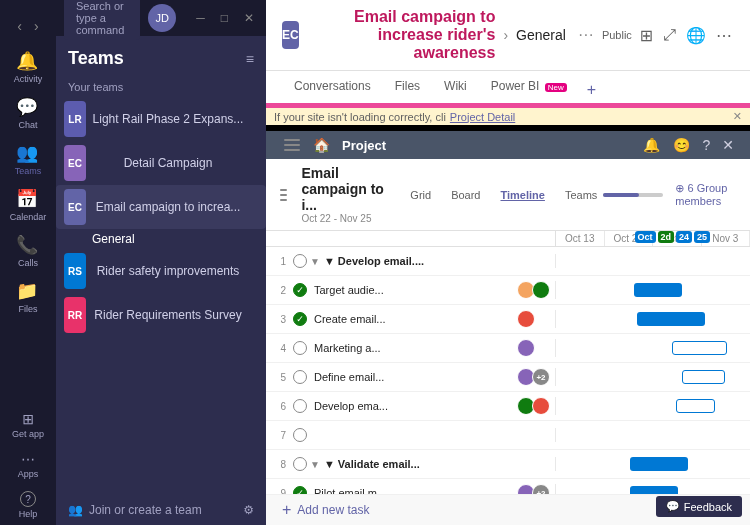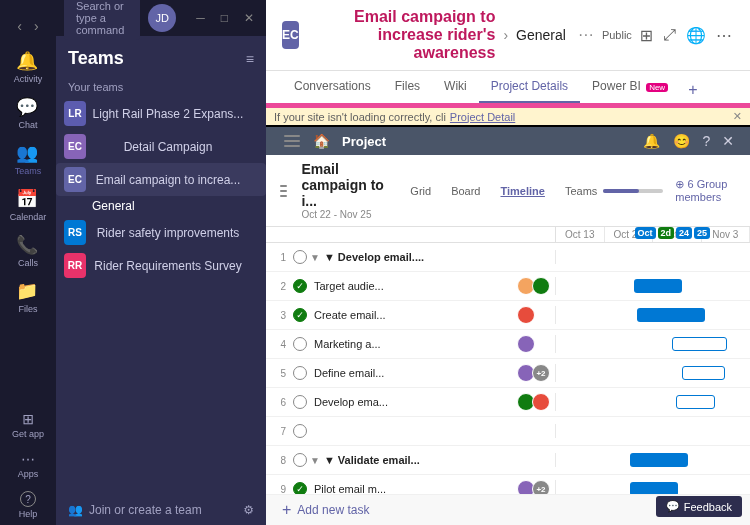--- a/index.html
+++ b/index.html
@@ -17,21 +17,21 @@
     .nav-arrow { color: #888; font-size: 14px; cursor: pointer; padding: 2px 4px; }
 
     
     .sidebar { width: 210px; background: #2d2d4e; display: flex; flex-direction: column; color: #d0d0e8; }
     .sidebar-header { display: flex; align-items: center; justify-content: space-between; padding: 12px 12px 8px; }
     .sidebar-title { font-size: 18px; font-weight: 600; color: #ffffff; }
     .sidebar-filter-icon { color: #a0a0c0; cursor: pointer; font-size: 14px; }
     .sidebar-section { padding: 4px 12px; font-size: 11px; color: #a0a0c0; }
     .team-item { display: flex; align-items: center; padding: 4px 8px; cursor: pointer; border-radius: 4px; }
     .team-item.active { background: #3a3a5e; }
-    .team-avatar { width: 22px; height: 25px; border-radius: 4px; display: flex; align-items: center; justify-content: center; font-size: 10px; font-weight: bold; color: white; margin-right: 6px; flex-shrink: 0; }
+    .team-avatar { width: 22px; height: 36px; border-radius: 4px; display: flex; align-items: center; justify-content: center; font-size: 10px; font-weight: bold; color: white; margin-right: 6px; flex-shrink: 0; }
     .team-name { flex: 1; font-size: 12px; color: #d0d0e8; white-space: nowrap; overflow: hidden; text-overflow: ellipsis; text-align: center; }
     .team-more { color: #888; font-size: 14px; opacity: 0; }
     .channel-item { padding: 3px 8px 3px 36px; cursor: pointer; border-radius: 4px; font-size: 12px; color: #c0c0d8; }
     .channel-item.active { color: #ffffff; font-weight: 500; }
     .sidebar-bottom { margin-top: auto; padding: 8px 12px; display: flex; align-items: center; gap: 6px; color: #a0a0c0; font-size: 12px; cursor: pointer; }
 
     
     .main-content { flex: 1; display: flex; flex-direction: column; background: #f3f2f1; }
     .search-bar { flex: 1; max-width: 340px; margin: 0 auto; background: #2d2d4e; border-radius: 4px; padding: 4px 12px; color: #d0d0e8; font-size: 12px; display: flex; align-items: center; }
     .user-avatar { width: 28px; height: 28px; border-radius: 50%; background: #6264a7; display: flex; align-items: center; justify-content: center; font-size: 11px; color: white; margin-left: auto; cursor: pointer; }
@@ -48,21 +48,21 @@
     .public-badge { margin-left: auto; font-size: 11px; color: #616161; }
     .header-icons { display: flex; gap: 8px; align-items: center; }
     .header-icon { color: #616161; cursor: pointer; font-size: 16px; padding: 2px; }
 
     
     .tab-bar { background: #ffffff; border-bottom: 5px solid #ec4899; display: flex; align-items: flex-end; padding: 0 16px; gap: 0; position: relative; }
     .tab { padding: 8px 12px; font-size: 12px; color: #616161; cursor: pointer; border-bottom: 2px solid transparent; white-space: nowrap; }
     .tab.active { color: #6264a7; border-bottom: 2px solid #6264a7; font-weight: 500; }
     .tab-new { color: #6264a7; font-size: 16px; padding: 4px 8px; cursor: pointer; }
     .new-badge { background: #e40080; color: white; font-size: 8px; padding: 0 3px; border-radius: 3px; margin-left: 2px; }
-    .site-loading-bar { background: #fff4ce; color: #616161; font-size: 11px; padding: 2px 8px; display: flex; align-items: center; gap: 4px; border-bottom: 2px solid #000000; justify-content: space-between; }
+    .site-loading-bar { background: #fff4ce; color: #616161; font-size: 11px; padding: 2px 8px; display: flex; align-items: center; gap: 4px; border-bottom: 6px solid #000000; justify-content: space-between; }
     .site-loading-link { color: #6264a7; text-decoration: underline; cursor: pointer; }
     .close-notif { cursor: pointer; margin-left: auto; color: #888; }
 
     
     .project-area { flex: 1; background: #f8f8f8; overflow: hidden; display: flex; flex-direction: column; }
     .project-header { background: #4a5568; color: white; padding: 6px 16px; display: flex; align-items: center; gap: 8px; }
     .project-icons { display: flex; gap: 12px; margin-left: auto; }
     .project-icon { color: #d0d0e0; font-size: 14px; cursor: pointer; }
 
     
@@ -228,23 +228,20 @@
         <span class="header-icon">⤢</span>
         <span class="header-icon">🌐</span>
         <span class="header-icon">⋯</span>
       </div>
     </div>
 
     <div class="tab-bar">
       <div class="tab">Conversations</div>
       <div class="tab">Files</div>
       <div class="tab">Wiki</div>
-      <div class="tab active">
-        <span>Project Details</span>
-      </div>
       <div class="tab">
         <span>Power BI</span>
         <span class="new-badge">New</span>
       </div>
       <div class="tab-new">+</div>
     </div>
 
     <div class="site-loading-bar">
       <span>If your site isn't loading correctly, cli</span>
       <span class="site-loading-link">Project Detail</span>

